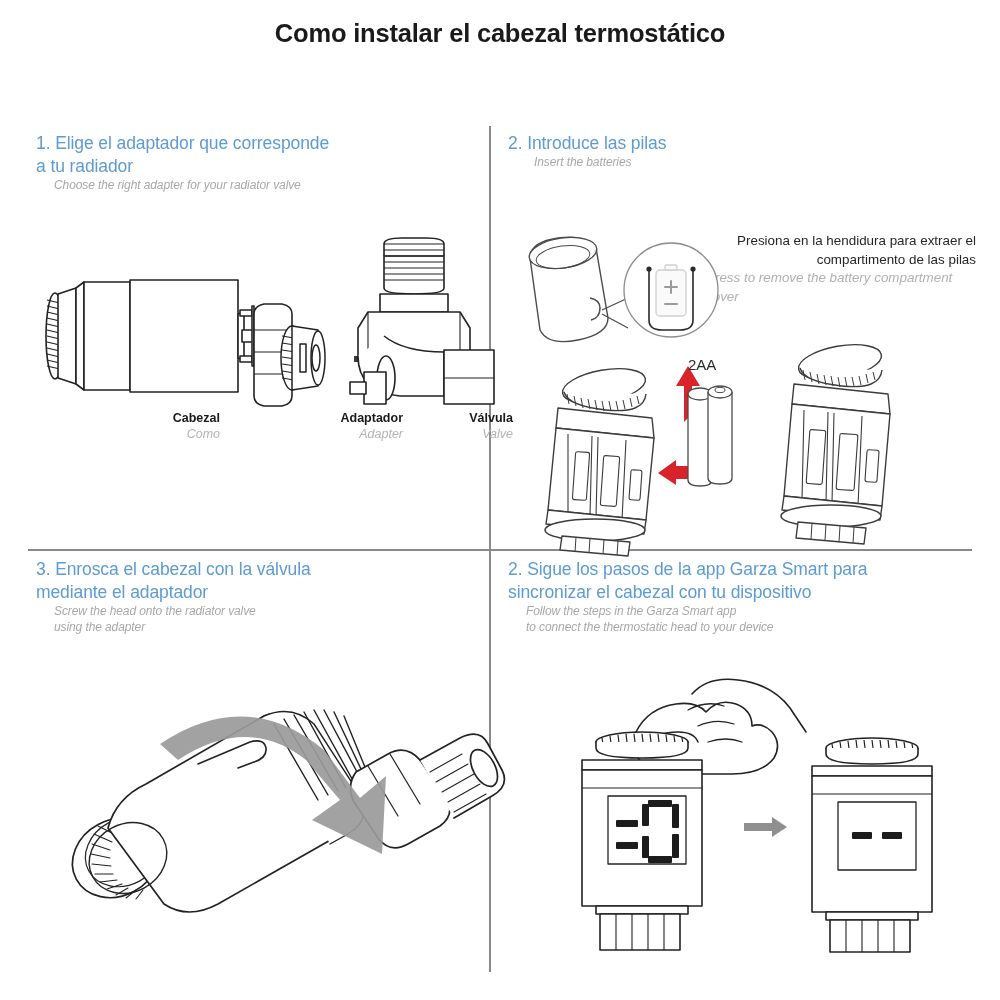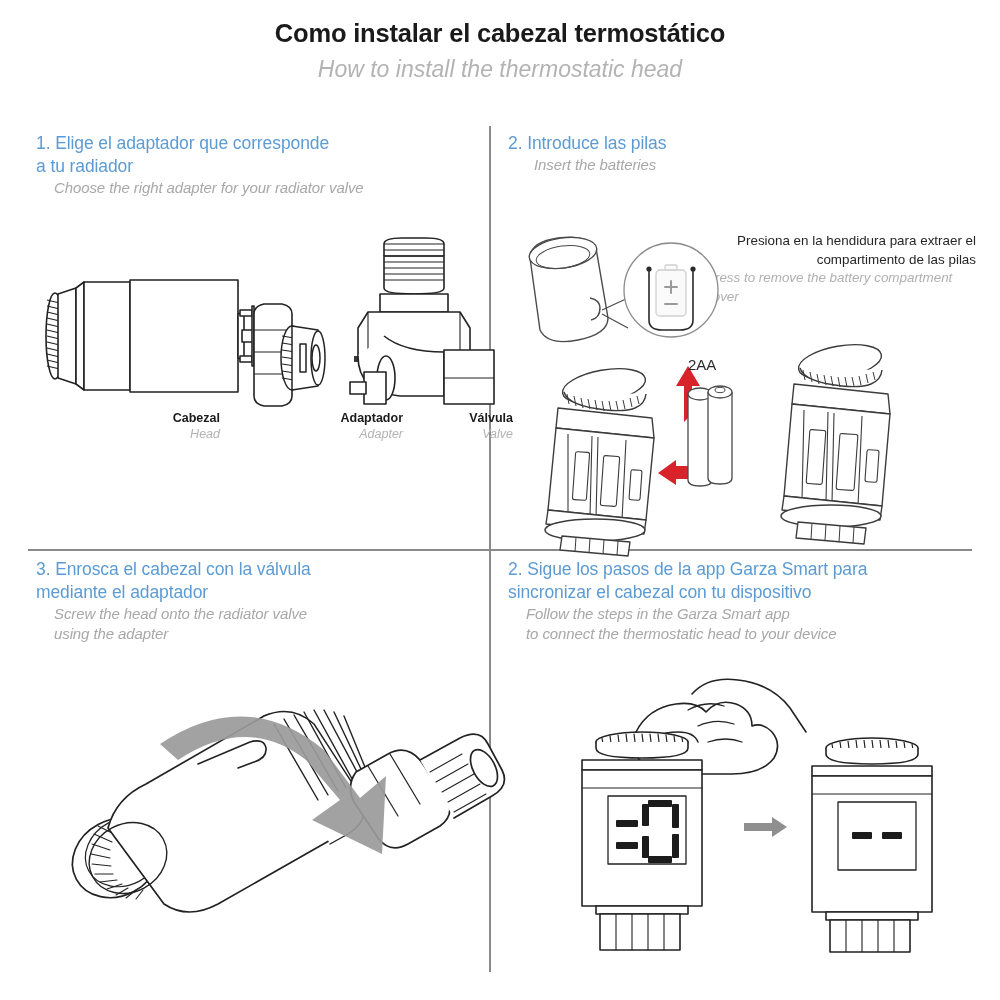--- a/index.html
+++ b/index.html
@@ -18,21 +18,21 @@
 
   
   .quad{position:absolute;}
   #quad-1{left:28px;top:132px;width:461px;height:417px;}
   #quad-2{left:500px;top:132px;width:472px;height:417px;}
   #quad-3{left:28px;top:558px;width:461px;height:414px;}
   #quad-4{left:500px;top:558px;width:472px;height:414px;}
 
   .step-head{padding-left:26px;}
   .step-es{color:#5c9bd3;font-size:17.5px;line-height:1.32;letter-spacing:-.1px;text-indent:-18px;}
-  .step-en{color:#a8a8a8;font-size:15px;font-style:italic;line-height:1.32;letter-spacing:-.1px;}
+  .step-en{color:#a8a8a8;font-size:12px;font-style:italic;line-height:1.32;letter-spacing:-.1px;}
   #quad-1 .step-en,#quad-3 .step-en,#quad-4 .step-en{padding-left:0px;}
   #quad-2 .step-en{padding-left:8px;}
 
   .note{position:absolute;left:206px;top:100px;width:270px;}
   .note-es{color:#262626;font-size:13.4px;line-height:1.38;text-align:right;}
   .note-en{color:#b0b0b0;font-size:13.4px;font-style:italic;line-height:1.38;}
 
   
   .plabel{position:absolute;text-align:right;width:160px;}
   .plabel .es{font-size:12.5px;font-weight:bold;color:#1a1a1a;}
@@ -45,21 +45,20 @@
   .lbl2aa{position:absolute;left:188px;top:224px;font-size:15px;color:#2b2b2b;}
   svg{display:block;overflow:visible;}
 </style>
 </head>
 <body>
 
 <div class="page">
 
   <div class="header">
     <div class="title">Como instalar el cabezal termostático</div>
-    <div class="subtitle">How to install the thermostatic head</div>
   </div>
 
   <div class="divider-v"></div>
   <div class="divider-h"></div>
 
   <div class="quad" id="quad-1">
     <div class="step-head">
       <div class="step-es">1. Elige el adaptador que corresponde</div>
       <div class="step-es">a tu radiador</div>
       <div class="step-en">Choose the right adapter for your radiator valve</div>
@@ -147,21 +146,21 @@
           <rect x="6" y="150" width="16" height="12"></rect>
 
           <path d="M100 118 L150 118 L150 172 L100 172 Z"></path>
           <path d="M100 146 L150 146" stroke-width="1.1"></path>
         </g>
       </svg>
     </div>
 
     <div class="plabel" id="lbl-head">
       <div class="es">Cabezal</div>
-      <div class="en">Head</div>
+      <div class="en">Como</div>
     </div>
     <div class="plabel" id="lbl-valve">
       <div class="es">Válvula</div>
       <div class="en">Valve</div>
     </div>
     <div class="plabel" id="lbl-adapter">
       <div class="es">Adaptador</div>
       <div class="en">Adapter</div>
     </div>
   </div>

